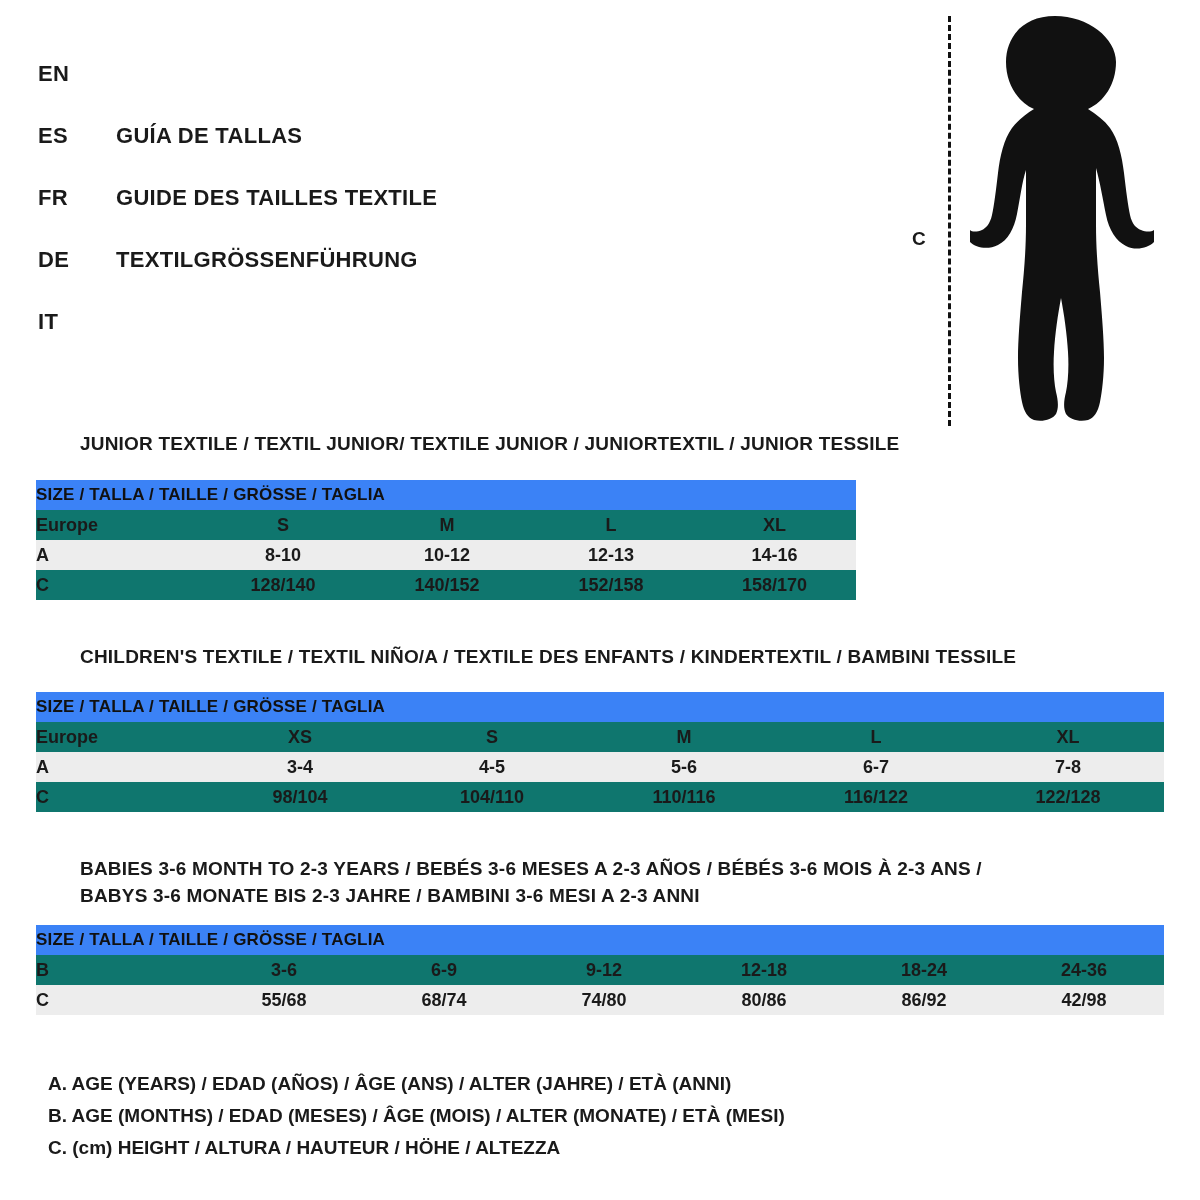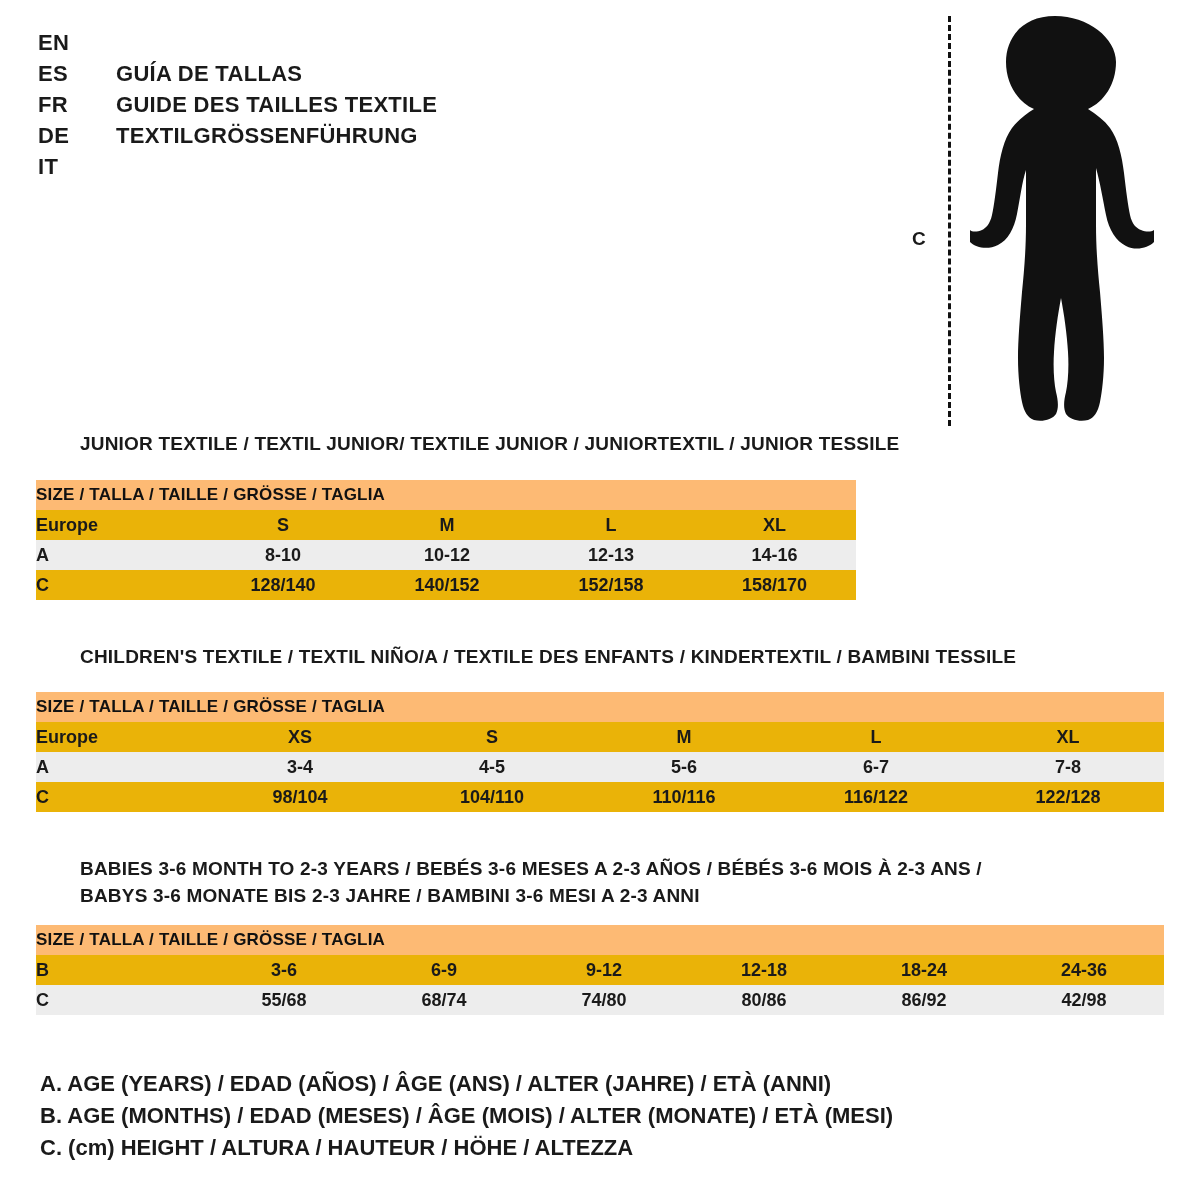--- a/index.html
+++ b/index.html
@@ -30,20 +30,21 @@
     top: 30px;
     width: 520px;
   }
   .lang-row {
     display: flex;
     align-items: baseline;
     height: 31px;
     font-size: 22px;
     font-weight: bold;
     letter-spacing: 0.3px;
+    margin-top: 31px;
   }
   .lang-code {
     width: 78px;
     flex: 0 0 78px;
     font-weight: bold;
   }
   .lang-title {
     font-weight: bold;
   }
 
@@ -92,46 +93,46 @@
     position: absolute;
     border-collapse: collapse;
     font-size: 18px;
   }
   table.size-table td {
     padding: 0;
     height: 30px;
     vertical-align: middle;
   }
   .hdr-band td {
-    background: #fdba74;
+    background: #3b82f6;
     color: #111;
     font-weight: bold;
     font-size: 17px;
     padding-left: 6px;
     letter-spacing: 0.2px;
   }
-  .row-light td { background: #eab308; }
+  .row-light td { background: #0f766e; }
   .row-shade td { background: #ededed; }
 
   .cell-label {
     padding-left: 6px;
     font-weight: bold;
     text-align: left;
   }
   .cell-val {
     text-align: center;
     font-weight: bold;
   }
 
   
   .notes {
     position: absolute;
-    left: 40px;
+    left: 48px;
     top: 1068px;
-    font-size: 22px;
+    font-size: 19px;
     font-weight: bold;
     line-height: 32px;
   }
   .note-line { white-space: nowrap; }
 </style>
 </head>
 <body>
 
 <div class="page">
 

